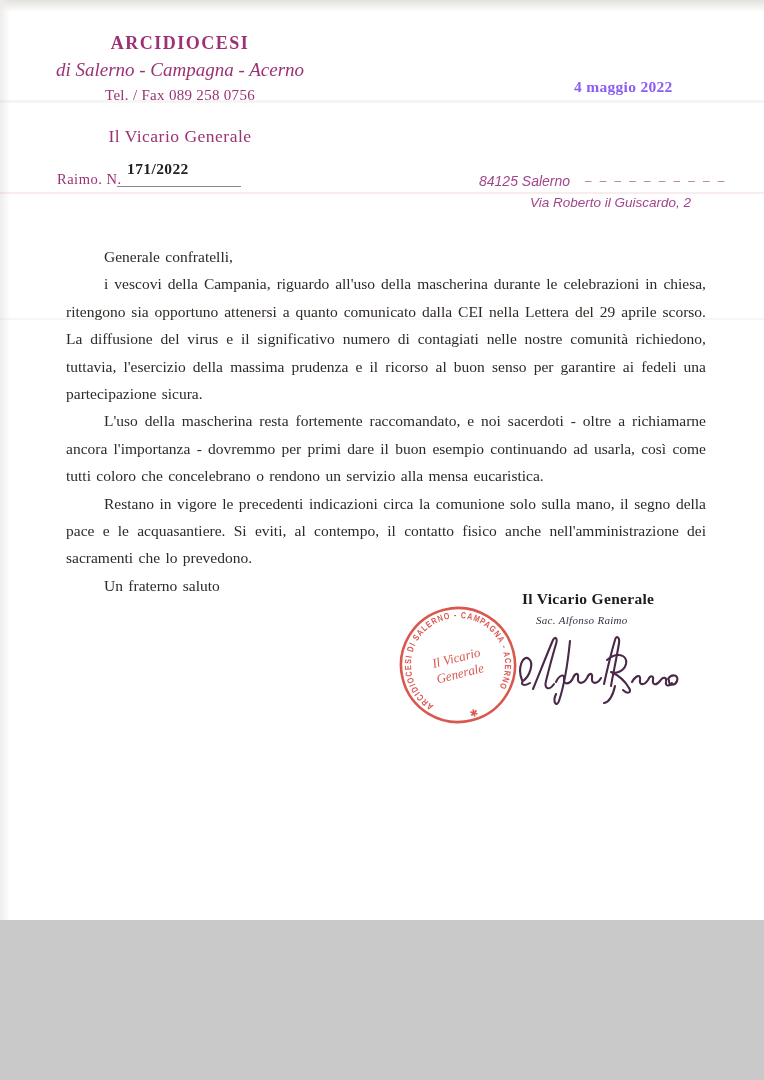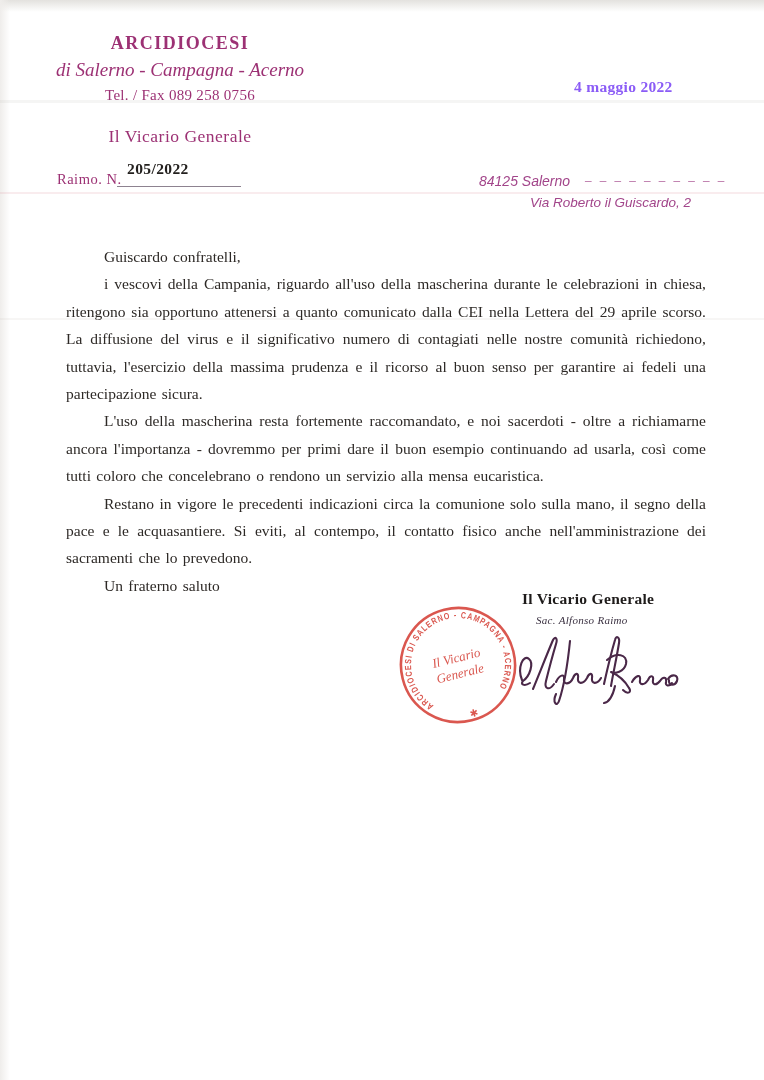--- a/index.html
+++ b/index.html
@@ -1,18 +1,18 @@
 <!DOCTYPE html>
 <html><head>
 <meta charset="utf-8">
 <style>
   html,body{margin:0;padding:0;background:#c9c9c9;}
   .page{
     position:relative;
-    width:764px;height:1080px;
+    width:764px;height:920px;
     margin:0 auto;
     background:#ffffff;
     overflow:hidden;
     font-family:"Liberation Serif", serif;
   }
   
   .edge-top{position:absolute;left:0;top:0;width:764px;height:12px;
     background:linear-gradient(#e3e1de,#ffffff);}
   .edge-left{position:absolute;left:0;top:0;width:10px;height:1080px;
     background:linear-gradient(90deg,#efedeb,rgba(255,255,255,0));}
@@ -69,29 +69,29 @@
   <div class="letterhead">
     <div class="lh-name">ARCIDIOCESI</div>
     <div class="lh-sub">di Salerno - Campagna - Acerno</div>
     <div class="lh-tel">Tel. / Fax 089 258 0756</div>
     <div class="lh-office">Il Vicario Generale</div>
   </div>
 
   <div class="date">4 maggio 2022</div>
 
   <div class="prot-label">Raimo. N.</div>
-  <div class="prot-number">205/2022</div>
+  <div class="prot-number">171/2022</div>
   <div class="prot-line"></div>
 
   <div class="addr-city">84125 Salerno</div>
   <div class="addr-dashes">_ _ _ _ _ _ _ _ _ _</div>
   <div class="addr-street">Via Roberto il Guiscardo, 2</div>
 
   <div class="body-text">
-    <p>Guiscardo confratelli,</p>
+    <p>Generale confratelli,</p>
     <p>i vescovi della Campania, riguardo all'uso della mascherina durante le celebrazioni in chiesa, ritengono sia opportuno attenersi a quanto comunicato dalla CEI nella Lettera del 29 aprile scorso. La diffusione del virus e il significativo numero di contagiati nelle nostre comunità richiedono, tuttavia, l'esercizio della massima prudenza e il ricorso al buon senso per garantire ai fedeli una partecipazione sicura.</p>
     <p>L'uso della mascherina resta fortemente raccomandato, e noi sacerdoti - oltre a richiamarne ancora l'importanza - dovremmo per primi dare il buon esempio continuando ad usarla, così come tutti coloro che concelebrano o rendono un servizio alla mensa eucaristica.</p>
     <p>Restano in vigore le precedenti indicazioni circa la comunione solo sulla mano, il segno della pace e le acquasantiere. Si eviti, al contempo, il contatto fisico anche nell'amministrazione dei sacramenti che lo prevedono.</p>
     <p class="no-justify">Un fraterno saluto</p>
   </div>
 
   <div class="sig-title">Il Vicario Generale</div>
   <div class="sig-name">Sac. Alfonso Raimo</div>
 
   <svg class="sig-script" width="170" height="80" viewBox="0 0 170 80">

